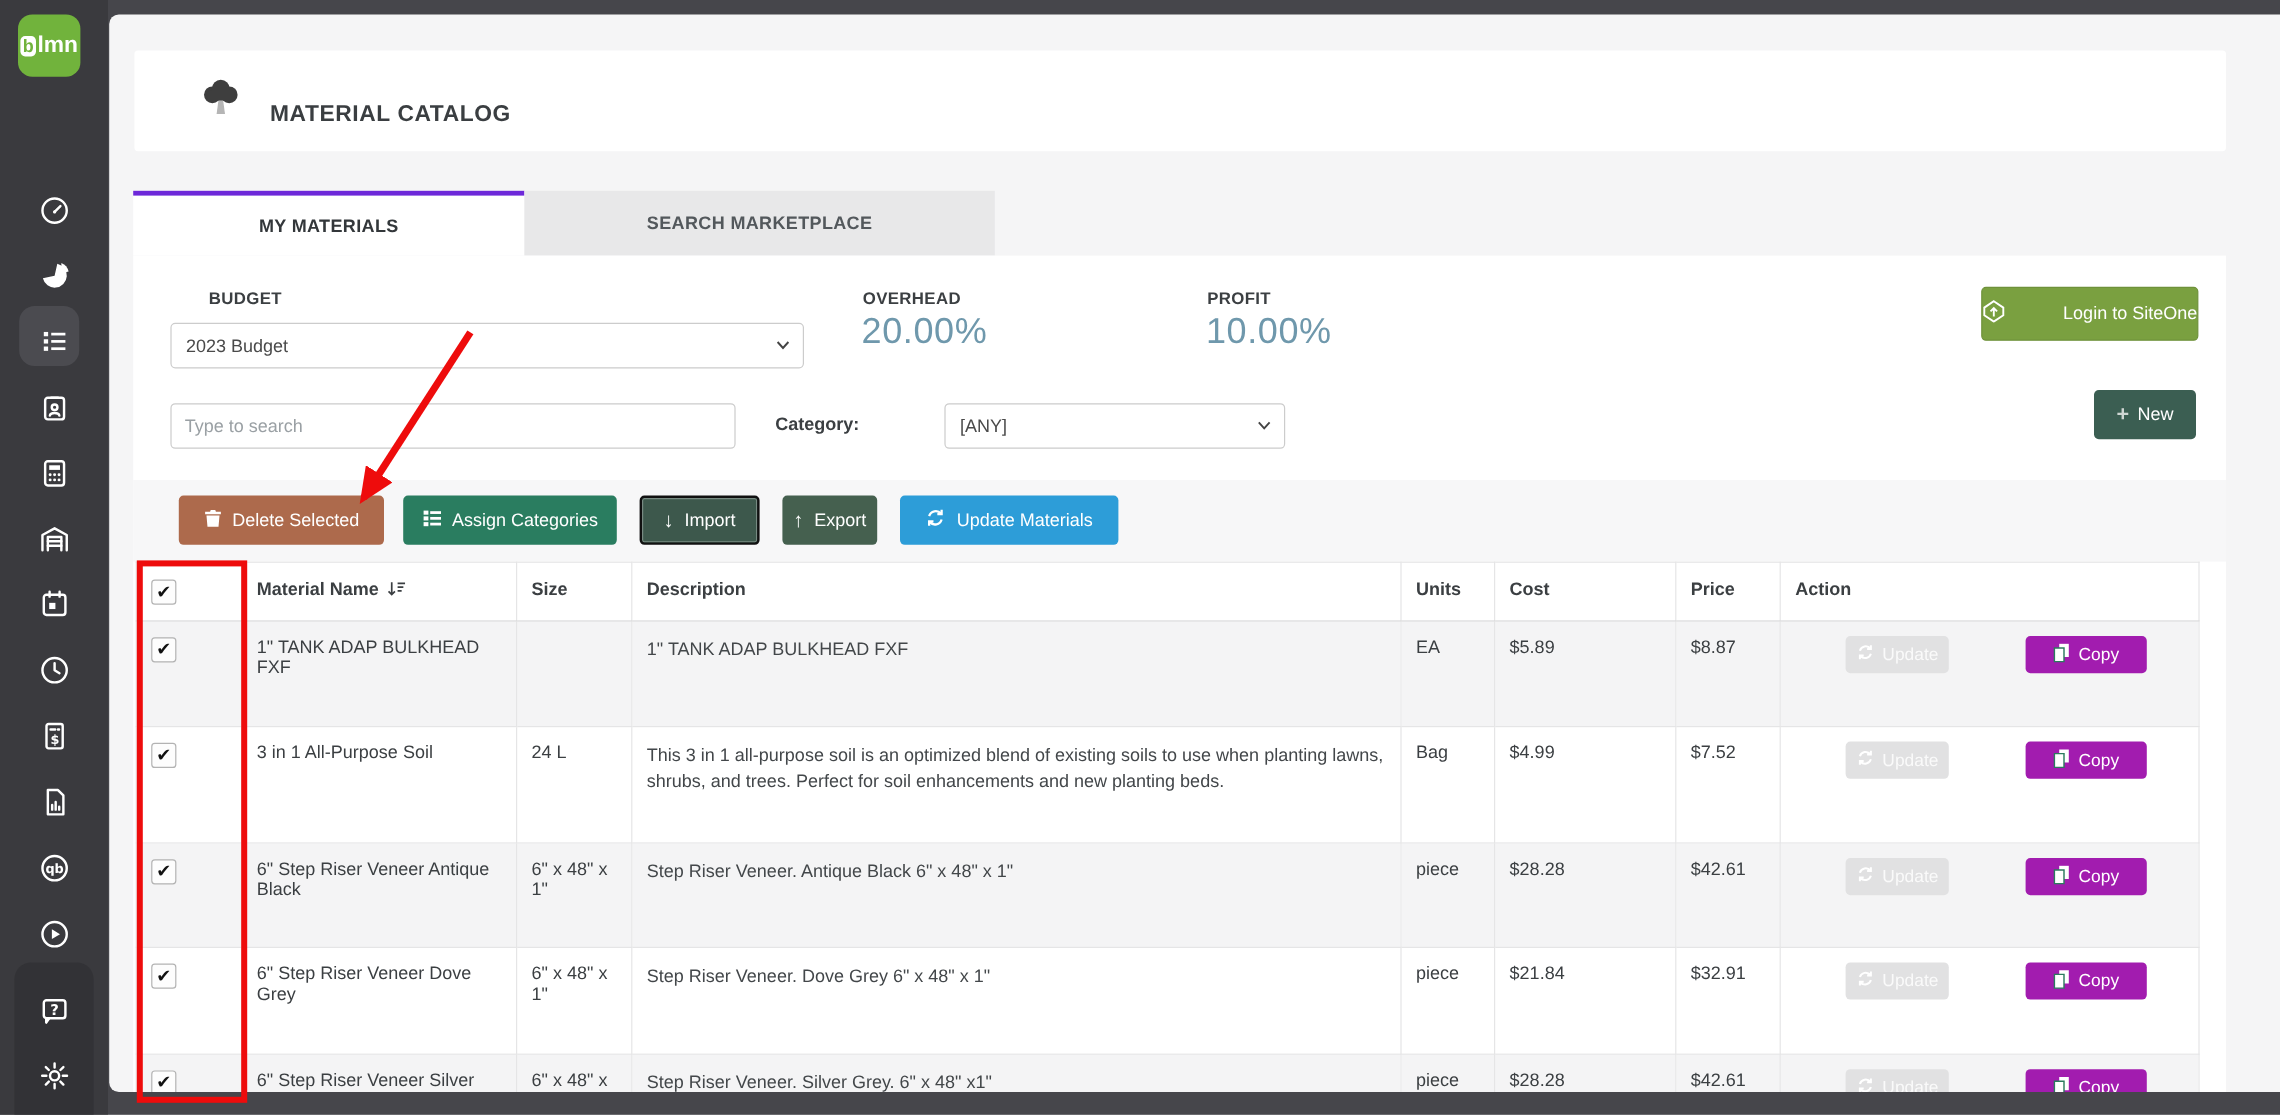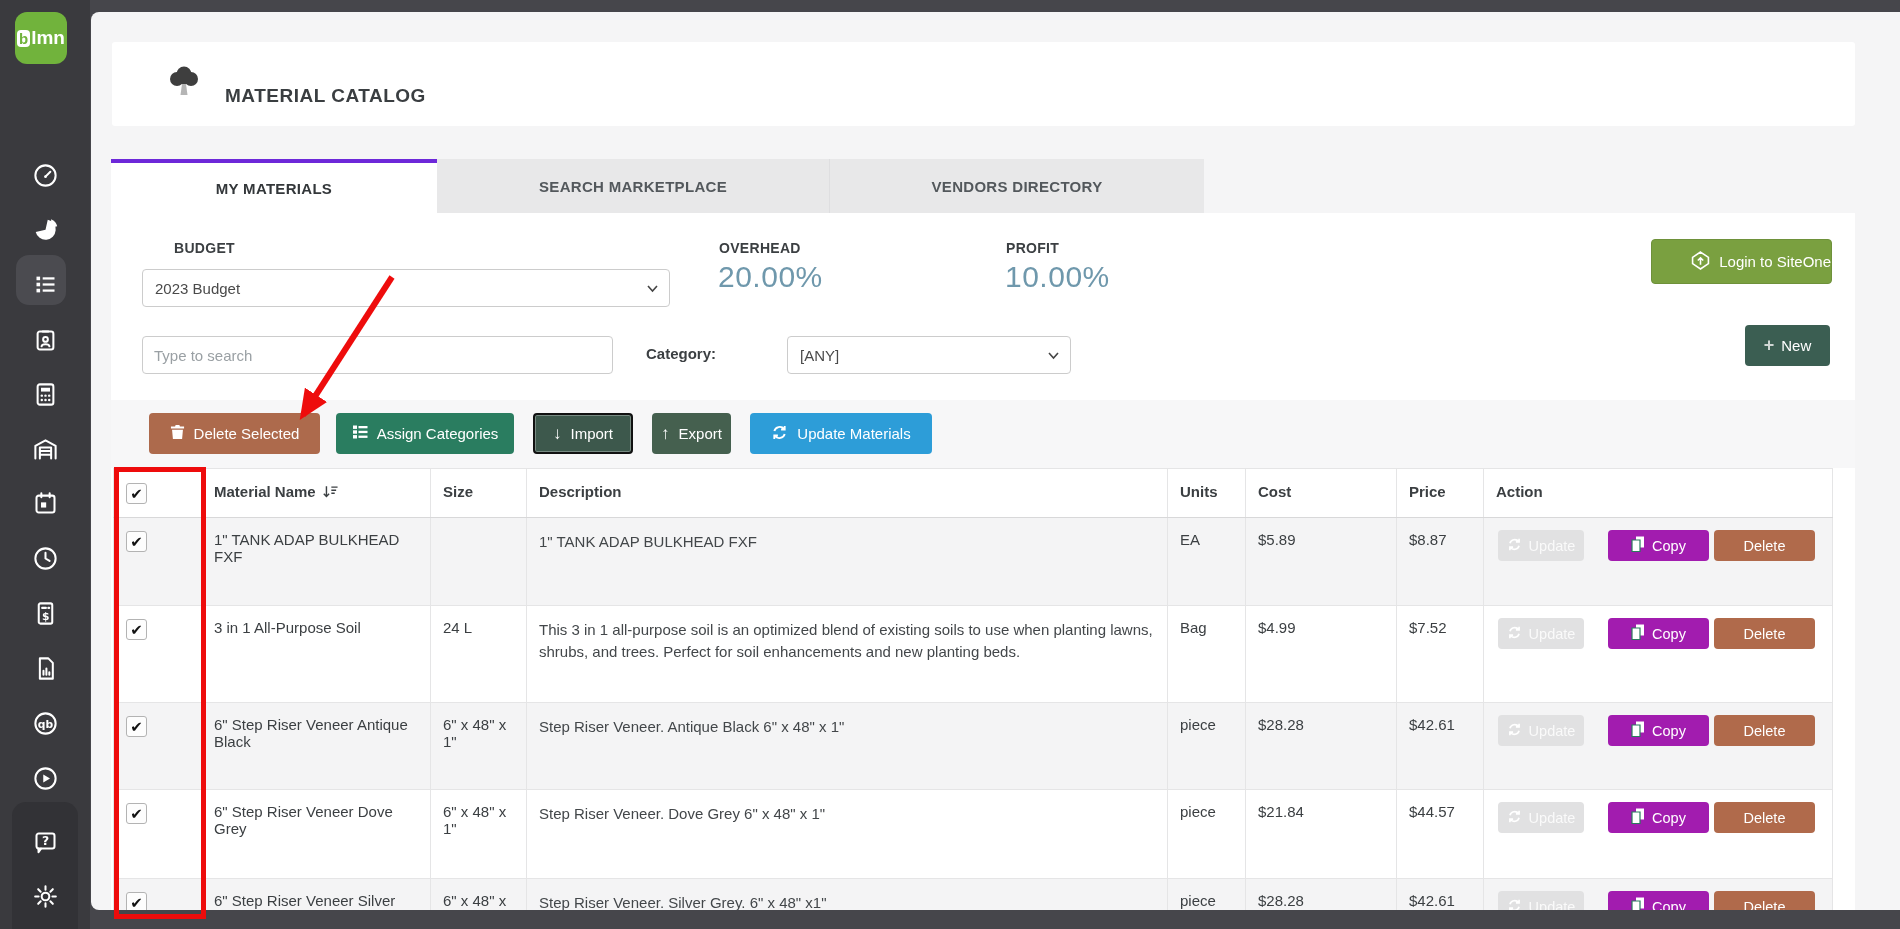--- a/index.html
+++ b/index.html
@@ -27,21 +27,21 @@
   #tab2{left:738px;width:375px;border-left:1px solid #dedee0;}
   #panel{position:absolute;left:20px;top:201px;width:1744px;height:697px;background:#fff;}
   
   .flabel{position:absolute;font-size:14px;font-weight:700;color:#3b3f42;letter-spacing:.3px;}
   .selwrap{position:absolute;height:38px;}
   .selwrap select{width:100%;height:100%;appearance:none;-webkit-appearance:none;border:1px solid #ccc;border-radius:4px;
        background:#fff;font-size:15px;color:#4a4a4a;padding:0 30px 0 12px;font-family:inherit;}
   .selwrap .chev{position:absolute;right:11px;top:12px;pointer-events:none;}
   .metric{position:absolute;font-size:30px;color:#6f98ac;letter-spacing:.5px;}
   #siteone-btn{position:absolute;left:1560px;top:227px;width:179px;height:43px;background:#7aa040;border:1px solid #6e913a;border-radius:4px;
-       color:#fff;font-size:15px;display:flex;align-items:center;justify-content:flex-end;gap:9px;cursor:pointer;}
+       color:#fff;font-size:15px;display:flex;align-items:center;justify-content:space-between;gap:9px;cursor:pointer;}
   #search-input{position:absolute;left:51px;top:324px;width:447px;height:36px;border:1px solid #ccc;border-radius:4px;
        font-size:15px;color:#444;padding:0 11px;font-family:inherit;}
   #search-input::placeholder{color:#9aa0a4;}
   #cat-label{position:absolute;left:555px;top:333px;font-size:15px;font-weight:700;color:#3b3f42;}
   #new-btn{position:absolute;left:1654px;top:313px;width:85px;height:41px;background:#3b5e52;border-radius:4px;color:#fff;
        font-size:15px;display:flex;align-items:center;justify-content:center;gap:7px;cursor:pointer;}
   #new-btn .plus{font-size:18px;font-weight:bold;color:#cfd6d3;}
   
   #toolbar{position:absolute;left:20px;top:388px;width:1744px;height:68px;background:#f7f7f8;}
   .tbtn{position:absolute;top:13px;height:41px;border-radius:4px;color:#fff;font-size:15px;display:flex;align-items:center;
@@ -58,21 +58,21 @@
   #mat-table th,#mat-table td{border:1px solid #e5e5e6;vertical-align:top;padding:13px 12px;text-align:left;overflow:hidden;}
   #mat-table thead th{font-weight:700;border-bottom:1px solid #d8d8d9;padding-top:14px;}
   #mat-table tbody tr:nth-child(odd){background:#f4f4f5;}
   td.num,th.num{text-align:right;}
   .cb{width:19px;height:19px;background:#fdfdfd;border:1px solid #b3b3b3;border-radius:3px;display:flex;align-items:center;
       justify-content:center;font-size:15px;font-weight:bold;color:#111;cursor:pointer;line-height:1;}
   .hdr-sort{margin-left:6px;vertical-align:-2px;}
   .desc-cell{line-height:1.45;color:#43474a;}
   .act-cell{padding:12px 0 0 14px !important;white-space:nowrap;}
   .rbtn{display:inline-flex;align-items:center;justify-content:center;gap:7px;height:31px;border-radius:4px;
-        color:#fff;font-size:14.5px;cursor:pointer;vertical-align:top;}
+        color:#fff;font-size:14.5px;cursor:pointer;vertical-align:top;margin-left:40px;}
   .rbtn.upd{width:86px;background:#e1e1e2;color:#fafafa;margin-right:24px;}
   .rbtn.cpy{width:101px;background:#a21caf;margin-right:5px;}
   .rbtn.del{width:101px;background:#b06a4b;}
   
   #sb-track{position:absolute;right:0;top:0;width:16px;height:898px;background:#f0f0f1;}
   #sb-thumb{position:absolute;left:3px;top:3px;width:10px;height:272px;background:#fff;border:1px solid #e2e2e3;border-radius:6px;}
   
   #ann-rect{position:absolute;left:114px;top:467px;width:92px;height:452px;border:5px solid #ee0c0c;box-sizing:border-box;z-index:50;pointer-events:none;}
   #ann-arrow{position:absolute;left:0;top:0;width:1900px;height:929px;z-index:51;pointer-events:none;}
 </style>
@@ -208,21 +208,20 @@
             <rect x="8" y="11" width="24" height="9" rx="4.5"></rect>
           </g>
           <path d="M18 20 h4 l1.5 11 h-7 z" fill="#b5b5b5"></path>
         </svg>
     </span>
     <h1 id="page-title">MATERIAL CATALOG</h1>
   </div>
 
   <div class="tab" id="tab0">MY MATERIALS</div>
   <div class="tab" id="tab1">SEARCH MARKETPLACE</div>
-  <div class="tab" id="tab2">VENDORS DIRECTORY</div>
 
   <div id="panel"></div>
 
   <span class="flabel" style="left:51px;top:228px;margin-left:32px;">BUDGET</span>
   <div class="selwrap" style="left:51px;top:257px;width:528px;">
     <select><option>2023 Budget</option></select>
     <span class="chev"><svg width="13" height="13" viewBox="0 0 13 13">
           <path d="M2 4 L6.5 9 L11 4" fill="none" stroke="#444" stroke-width="1.6"></path>
         </svg></span>
   </div>
@@ -399,21 +398,21 @@
         </tr>
         <tr style="height: 89px;">
           <td>
             <div class="cb">✔</div>
           </td>
     <td>6" Step Riser Veneer Dove Grey</td>
     <td>6" x 48" x 1"</td>
     <td class="desc-cell">Step Riser Veneer. Dove Grey 6" x 48" x 1"</td>
     <td>piece</td>
     <td class="num">$21.84</td>
-    <td class="num">$44.57</td>
+    <td class="num">$32.91</td>
     <td class="act-cell">
       <span class="rbtn upd">
               <span><svg width="15" height="15" viewBox="0 0 18 18">
                   <path d="M3.5 7.5 a6 6 0 0 1 10.4-2.2 M14.5 2 v3.8 h-3.8 M14.5 10.5 a6 6 0 0 1 -10.4 2.2 M3.5 16 v-3.8 h3.8" fill="none" stroke="#fff" stroke-width="2"></path>
                 </svg></span>
               <span>Update</span>
             </span><span class="rbtn cpy">
               <span><svg width="14" height="16" viewBox="0 0 14 16">
                   <path d="M5 0.5 h8 v11 h-8 z" fill="#fff"></path>
                   <path d="M1 4 h8 v11.5 h-8 z" fill="#fff" stroke="#2b7b5e" stroke-width="1.2"></path>

